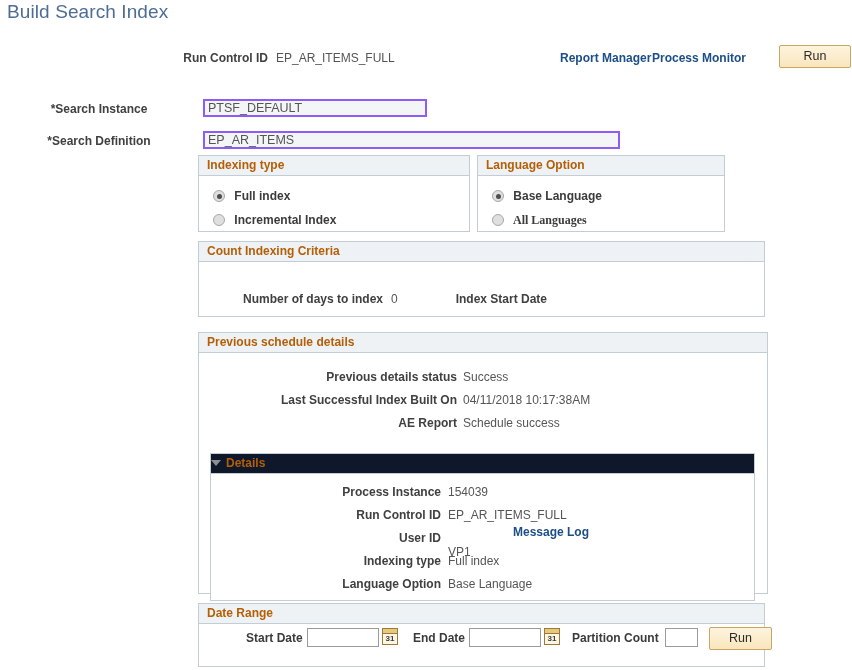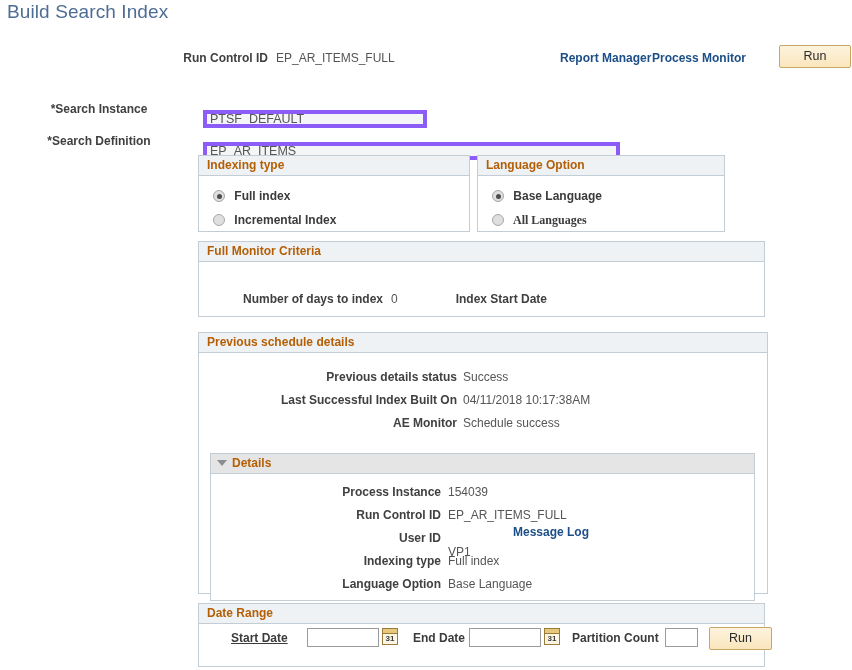--- a/index.html
+++ b/index.html
@@ -100,28 +100,27 @@
     color: #404040;
     font-size: 12px;
     top: 3px;
   }
   .fld-input {
     position: absolute;
     left: 203px;
     top: 0;
     box-sizing: border-box;
     background: #f4f5f6;
-    border: 4px solid #8b5cf6;
+    border: 2px solid #8b5cf6;
     color: #555555;
     font-family: "Liberation Sans", sans-serif;
     font-size: 12.5px;
     padding: 1px 3px;
     height: 18px;
     line-height: 15px;
-    margin-top: 11px;
   }
   #row-search-instance { top: 99px; }
   #row-search-definition { top: 131px; }
   #inp-search-instance { width: 224px; }
   #inp-search-definition { width: 417px; }
 
   
   .group {
     position: absolute;
     box-sizing: border-box;
@@ -150,27 +149,26 @@
     left: 11px; top: 100px; width: 545px; height: 148px;
     position: absolute; box-sizing: border-box;
     border: 1px solid #c3cdd5; background: #ffffff;
   }
   #grp-date-range { left: 198px; top: 603px; width: 567px; height: 64px; }
 
   
   .details-hdr {
     box-sizing: border-box;
     height: 20px;
-    background: #e5e5e5;
+    background: #0f172a;
     border-bottom: 1px solid #c3cdd5;
     color: #b45f06;
     font-weight: bold;
     font-size: 12px;
     line-height: 19px;
-    padding-left: 6px;
     white-space: nowrap;
   }
   .tri-collapse {
     display: inline-block;
     width: 0; height: 0;
     border-left: 5px solid transparent;
     border-right: 5px solid transparent;
     border-top: 6px solid #8a8f94;
     vertical-align: middle;
     margin-right: 5px;
@@ -337,21 +335,21 @@
       <span class="radio-label">Base Language</span>
     </div>
     <div class="radio-row" style="top:37px;font-family:Liberation Serif, serif;">
       <span class="radio-mark"></span>
       <span class="radio-label">All Languages</span>
     </div>
   </div>
 </div>
 
 <div class="group" id="grp-full-criteria">
-  <div class="group-hdr">Full Monitor Criteria</div>
+  <div class="group-hdr">Count Indexing Criteria</div>
   <div class="group-body">
     <div class="disp-row" style="top:30px;">
       <span class="disp-label" style="left:0px; width:184px;">Number of days to index</span>
       <span class="disp-value" style="left:192px;">0</span>
       <span class="disp-label" style="left:200px; width:148px;">Index Start Date</span>
       <span class="disp-value" style="left:356px;margin-top:46px;">01/01/1900</span>
     </div>
   </div>
 </div>
 
@@ -363,21 +361,21 @@
       <span class="disp-label" style="left:0px; width:258px;">Previous details status</span>
       <span class="disp-value" style="left:264px;">Success</span>
     </div>
 
     <div class="disp-row" style="top:40px;">
       <span class="disp-label" style="left:0px; width:258px;">Last Successful Index Built On</span>
       <span class="disp-value" style="left:264px;">04/11/2018 10:17:38AM</span>
     </div>
 
     <div class="disp-row" style="top:63px;">
-      <span class="disp-label" style="left:0px; width:258px;">AE Monitor</span>
+      <span class="disp-label" style="left:0px; width:258px;">AE Report</span>
       <span class="disp-value" style="left:264px;">Schedule success</span>
     </div>
 
     <div id="grp-details">
       <div class="details-hdr">
         <span class="tri-collapse"></span><span>Details</span>
       </div>
       <div class="group-body">
 
         <div class="disp-row" style="top:11px;">
@@ -409,21 +407,21 @@
       </div>
     </div>
 
   </div>
 </div>
 
 <div class="group" id="grp-date-range">
   <div class="group-hdr">Date Range</div>
   <div class="group-body">
 
-    <span class="dr-label" style="left:32px;text-decoration:underline;">Start Date</span>
+    <span class="dr-label" style="left:47px;">Start Date</span>
     <input class="dr-input" style="left: 108px; width: 72px;" type="text" placeholder="">
     <span class="cal-icon" style="left:183px;">
         <span>31</span>
       </span>
 
     <span class="dr-label" style="left:214px;">End Date</span>
     <input class="dr-input" style="left: 270px; width: 72px;" type="text" placeholder="">
     <span class="cal-icon" style="left:345px;">
         <span>31</span>
       </span>

